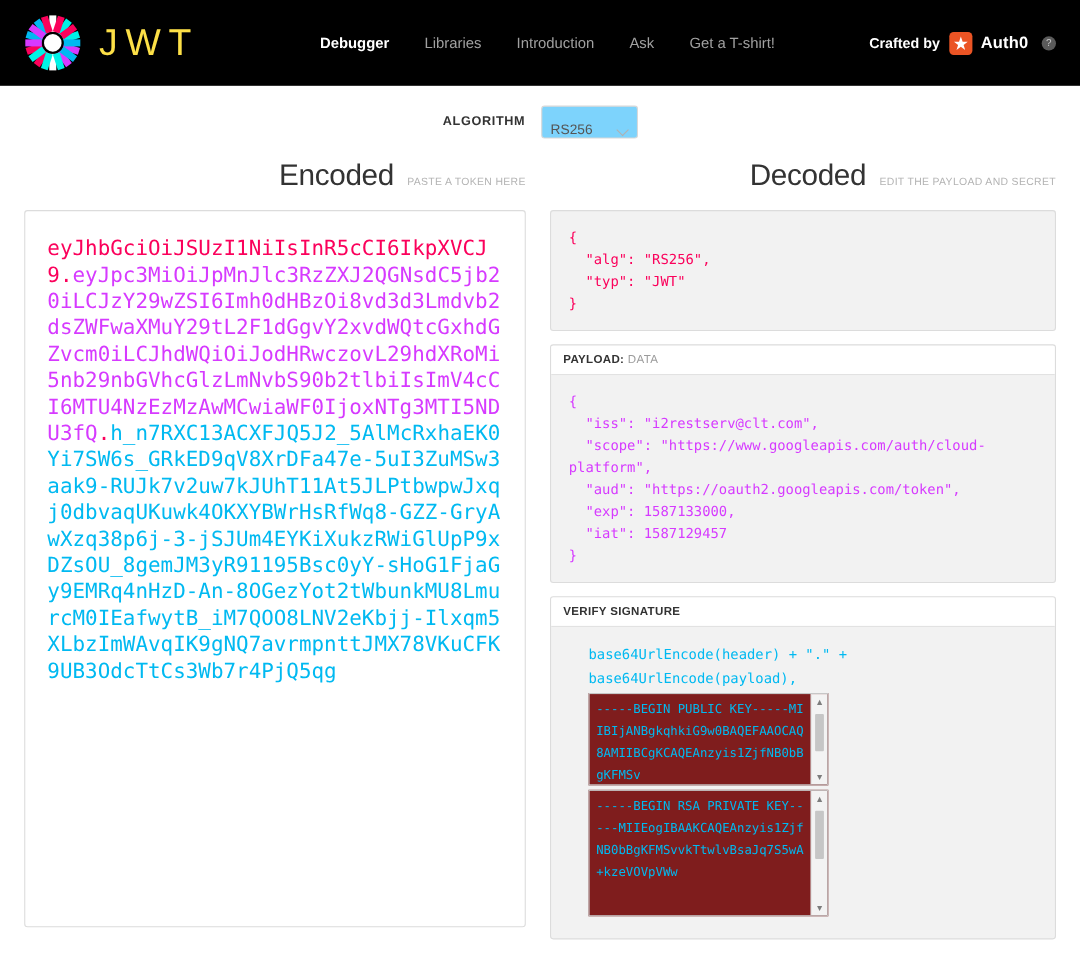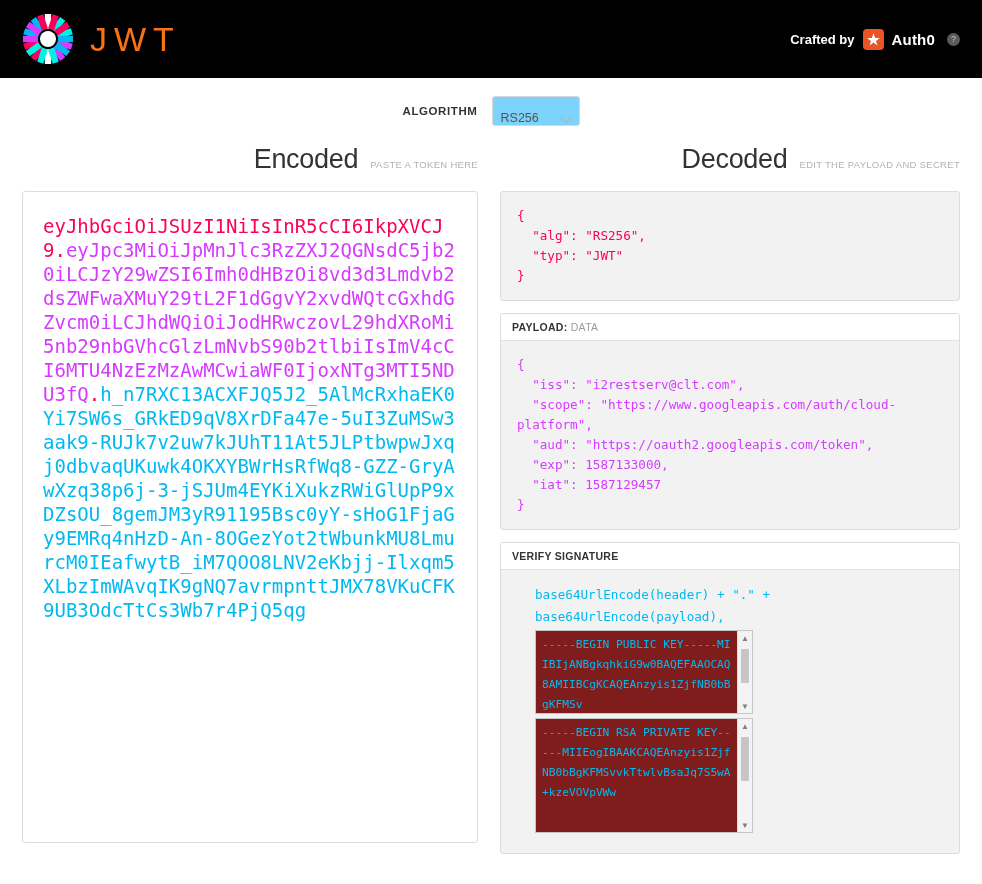--- a/index.html
+++ b/index.html
@@ -15,21 +15,21 @@
   .navbar {
     height: 78px;
     background: #000000;
     display: flex;
     align-items: center;
     padding: 0 22px;
   }
   .brand { display: flex; align-items: center; gap: 16px; }
   .logo-mark { width: 52px; height: 52px; position: relative; }
   .brand-word {
-    color: #f97316;
+    color: #fde047;
     font-size: 34px;
     letter-spacing: 7px;
     font-weight: 300;
     line-height: 1;
     display: flex;
     align-items: center;
   }
   .nav-links {
     display: flex;
     align-items: center;
@@ -281,20 +281,27 @@
               <rect x="-3.2" y="-25" width="6.4" height="15" fill="#00f2e6"></rect>
               <rect x="-3.2" y="10" width="6.4" height="15" fill="#fb015b"></rect>
             </g>
           <circle cx="0" cy="0" r="8" fill="#ffffff"></circle>
         </g>
       </svg>
     </span>
     <span class="brand-word">JWT</span>
   </div>
 
+  <div class="nav-links">
+    <a class="nav-link active" href="#">Debugger</a>
+    <a class="nav-link" href="#">Libraries</a>
+    <a class="nav-link" href="#">Introduction</a>
+    <a class="nav-link" href="#">Ask</a>
+    <a class="nav-link" href="#">Get a T-shirt!</a>
+  </div>
 
   <div class="crafted">
     <span class="crafted-by">Crafted by</span>
     <span class="auth0-badge">
       <svg width="15" height="15" viewBox="0 0 24 24">
         <path d="M12 2l2.6 7.6H22l-6 4.6 2.3 7.3L12 16.8 5.7 21.5 8 14.2l-6-4.6h7.4z" fill="#ffffff"></path>
       </svg>
     </span>
     <span class="auth0-word">Auth0</span>
     <span class="help-dot">?</span>

